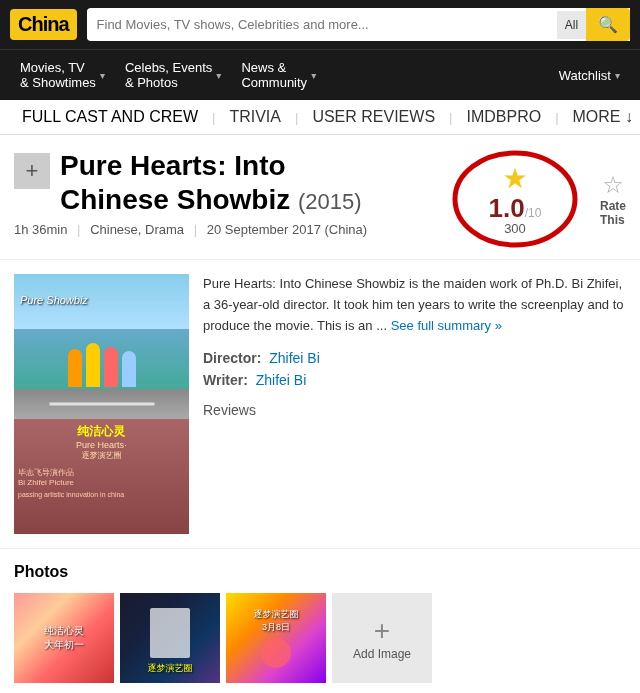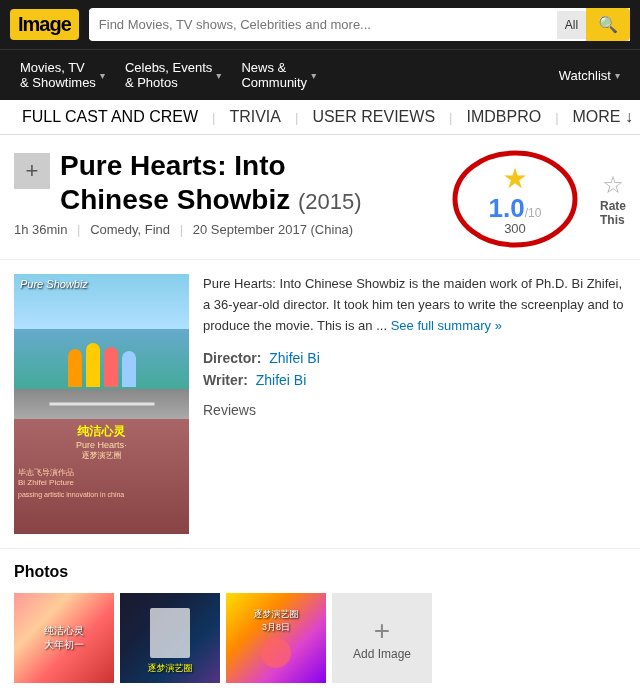--- a/index.html
+++ b/index.html
@@ -173,21 +173,21 @@
       flex-shrink: 0;
       position: relative;
     }
     .rating-box {
       display: flex;
       flex-direction: column;
       align-items: center;
       z-index: 1;
     }
     .star-icon { color: #f5c518; font-size: 28px; }
-    .rating-number { font-size: 26px; font-weight: bold; color: #3b82f6; line-height: 1; }
+    .rating-number { font-size: 26px; font-weight: bold; color: #7f1d1d; line-height: 1; }
     .rating-max { font-size: 12px; color: #aaa; }
     .rating-count { font-size: 13px; color: #555; }
     .rate-box {
       display: flex;
       flex-direction: column;
       align-items: center;
       cursor: pointer;
     }
     .rate-star { color: #aaa; font-size: 24px; }
     .rate-label { font-size: 12px; color: #555; font-weight: bold; }
@@ -266,21 +266,21 @@
     .movie-header-top {
       display: flex;
       align-items: flex-start;
     }
     .movie-title-section { flex: 1; }
   </style>
 </head>
 <body>
 
 <div class="header">
-  <div class="imdb-logo">Image</div>
+  <div class="imdb-logo">China</div>
   <div class="search-bar">
     <input type="text" placeholder="Find Movies, TV shows, Celebrities and more..." style="">
     <div class="search-category">All</div>
     <button class="search-btn">🔍</button>
   </div>
 </div>
 
 <div class="nav">
   <div class="nav-item">
     <span>Movies, TV<br>&amp; Showtimes</span>
@@ -319,21 +319,21 @@
       <div class="movie-title-row">
         <button class="add-btn">+</button>
         <div>
           <span class="movie-title">Pure Hearts: Into<br>Chinese Showbiz </span>
           <span class="movie-year">(2015)</span>
         </div>
       </div>
       <div class="movie-meta">
         <span>1h 36min</span>
         <span class="meta-separator">|</span>
-        <span>Comedy, Find</span>
+        <span>Chinese, Drama</span>
         <span class="meta-separator">|</span>
         <span>20 September 2017 (China)</span>
       </div>
     </div>
 
     <div class="rating-area">
       <div style="position:relative; width:130px; height:100px; display:flex; align-items:center; justify-content:center;">
         <svg style="position:absolute;top:0;left:0;" width="130" height="100">
           <ellipse cx="65" cy="50" rx="60" ry="46" fill="none" stroke="#cc0000" stroke-width="5"></ellipse>
         </svg>
@@ -353,21 +353,21 @@
     </div>
   </div>
 </div>
 
 <div class="content-area">
 
   <div class="movie-poster">
     <div style="width:100%;height:100%;position:relative;overflow:hidden;">
 
       <div style="width:100%;height:55px;background:linear-gradient(to bottom,#87ceeb,#b0e0ff);">
-        <div style="position:absolute;top:4px;left:6px;color:#fff;font-size:11px;font-style:italic;text-shadow:1px 1px 2px #000;">Pure Showbiz</div>
+        <div style="position:absolute;top:20px;left:6px;color:#fff;font-size:11px;font-style:italic;text-shadow:1px 1px 2px #000;">Pure Showbiz</div>
       </div>
 
       <div style="width:100%;height:60px;background:linear-gradient(to bottom,#6ac,#4a9);display:flex;align-items:flex-end;justify-content:center;gap:4px;padding-bottom:2px;">
         <div style="width:14px;height:38px;background:#f90;border-radius:7px 7px 0 0;"></div>
         <div style="width:14px;height:44px;background:#fc0;border-radius:7px 7px 0 0;"></div>
         <div style="width:14px;height:40px;background:#f66;border-radius:7px 7px 0 0;"></div>
         <div style="width:14px;height:36px;background:#9cf;border-radius:7px 7px 0 0;"></div>
       </div>
 
       <div style="width:100%;height:30px;background:linear-gradient(to bottom,#888,#aaa);position:relative;">

